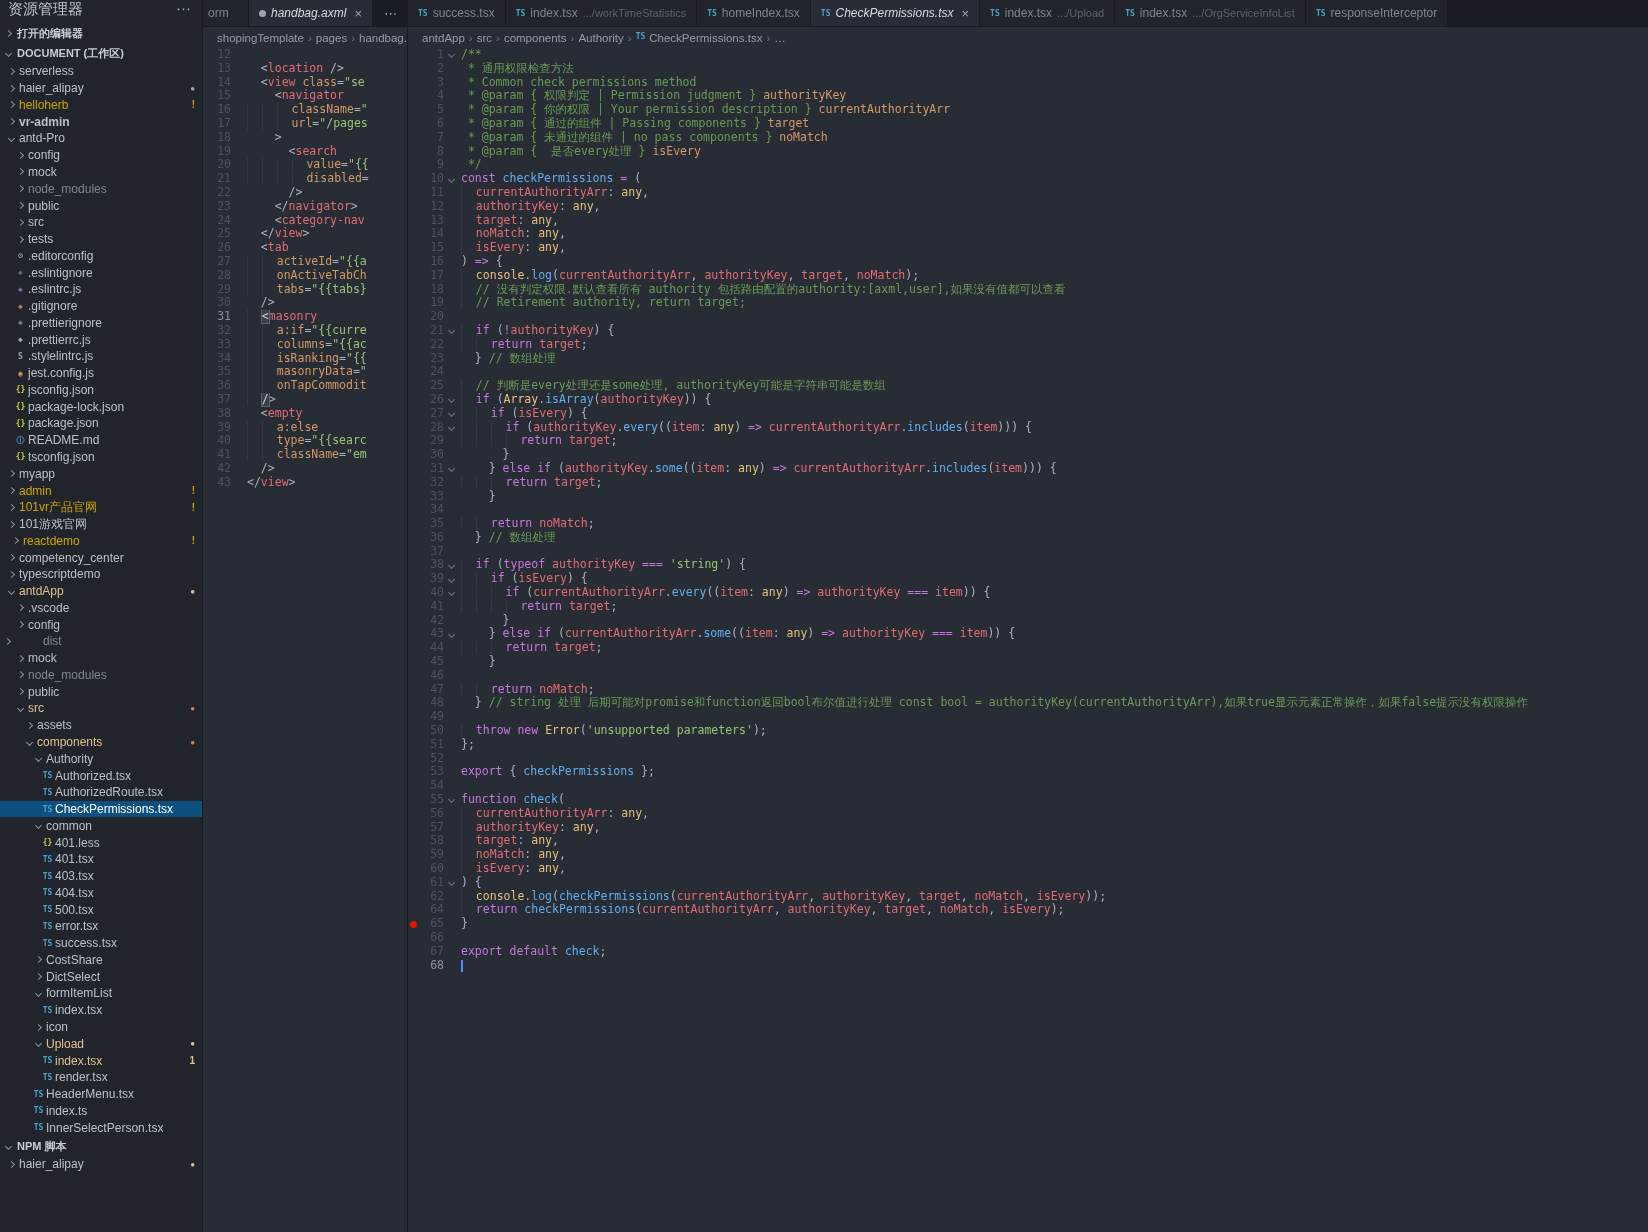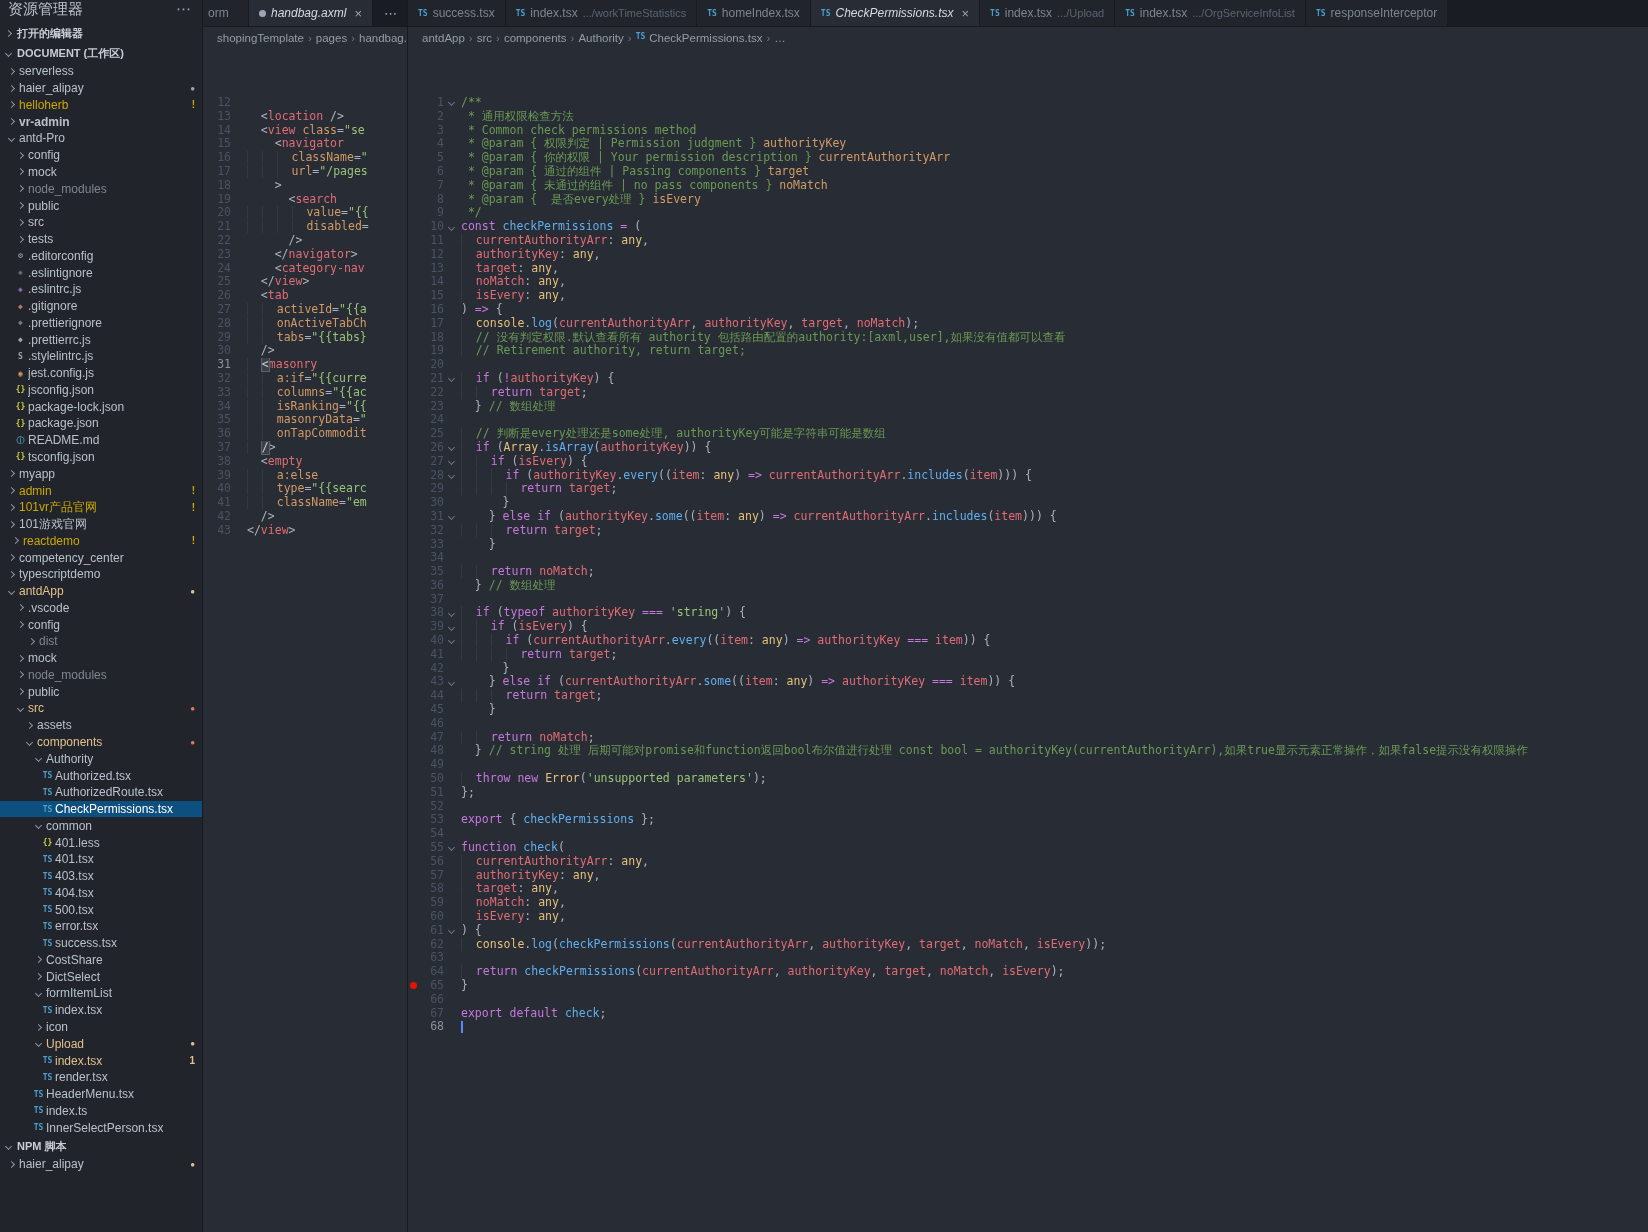--- a/index.html
+++ b/index.html
@@ -48,21 +48,21 @@
   .tdot{width:7px;height:7px;border-radius:50%;background:#9da5b4;flex:none;}
   .tab-overflow{margin-left:auto;display:flex;align-items:center;padding:0 9px;color:#9da5b4;
                 font-size:13px;letter-spacing:1px;cursor:pointer;}
   .breadcrumb{height:21px;flex:none;display:flex;align-items:center;gap:4px;padding-left:14px;
               font-size:11.5px;color:#959da5;background:#282c34;white-space:nowrap;overflow:hidden;}
   .bc-sep{color:#6e7681;}
   .bc-item{display:flex;align-items:flex-start;gap:4px;cursor:pointer;}
 
   
   .code{flex:1;overflow:hidden;background:#282c34;font-family:"DejaVu Sans Mono",monospace;
-        font-size:11.5px;line-height:13.8px;color:#abb2bf;margin-top:48px;}
+        font-size:11.5px;line-height:13.8px;color:#abb2bf;}
   .blame{height:13.8px;padding-left:53px;color:#6b7280;font-size:11px;white-space:pre;}
   .cl{display:flex;height:13.8px;white-space:pre;}
   .bp{width:10px;flex:none;display:flex;align-items:center;justify-content:center;cursor:pointer;}
   .dotb{width:7px;height:7px;border-radius:50%;background:#e51400;}
   .ln{width:26px;flex:none;text-align:right;color:#4b5263;}
   .pane-left .bp{width:6px;}
   .pane-left .ln{width:22px;}
   .ln.act{color:#8a919d;}
   .fold{width:14px;flex:none;display:flex;align-items:center;justify-content:center;}
   .pane-left .fold{width:13px;}
@@ -307,21 +307,21 @@
             <span class="chev"></span>
           </span>
           <span class="tlabel">.vscode</span>
         </div>
         <div class="trow" style="padding-left: 13px;">
           <span class="slot">
             <span class="chev"></span>
           </span>
           <span class="tlabel">config</span>
         </div>
-        <div class="trow" style="padding-left: 24px;">
+        <div class="trow" style="padding-left: 0; gap: 28px;">
           <span class="slot">
             <span class="chev"></span>
           </span>
           <span class="tlabel dim">dist</span>
         </div>
         <div class="trow" style="padding-left: 13px;">
           <span class="slot">
             <span class="chev"></span>
           </span>
           <span class="tlabel">mock</span>
@@ -692,21 +692,20 @@
         <div class="cl"><span class="bp"></span><span class="ln">53</span><span class="fold"></span><span class="txt"><span class="tk-kw">export</span><span class="tk-pn"> { </span><span class="tk-fn">checkPermissions</span><span class="tk-pn"> };</span></span></div>
         <div class="cl"><span class="bp"></span><span class="ln">54</span><span class="fold"></span><span class="txt"></span></div>
         <div class="cl"><span class="bp"></span><span class="ln">55</span><span class="fold"><span class="chev down"></span></span><span class="txt"><span class="tk-kw">function</span><span class="tk-pn"> </span><span class="tk-fn">check</span><span class="tk-pn">(</span></span></div>
         <div class="cl"><span class="bp"></span><span class="ln">56</span><span class="fold"></span><span class="txt"><span class="ig">  </span><span class="tk-v">currentAuthorityArr</span><span class="tk-pn">: </span><span class="tk-ty">any</span><span class="tk-pn">,</span></span></div>
         <div class="cl"><span class="bp"></span><span class="ln">57</span><span class="fold"></span><span class="txt"><span class="ig">  </span><span class="tk-v">authorityKey</span><span class="tk-pn">: </span><span class="tk-ty">any</span><span class="tk-pn">,</span></span></div>
         <div class="cl"><span class="bp"></span><span class="ln">58</span><span class="fold"></span><span class="txt"><span class="ig">  </span><span class="tk-v">target</span><span class="tk-pn">: </span><span class="tk-ty">any</span><span class="tk-pn">,</span></span></div>
         <div class="cl"><span class="bp"></span><span class="ln">59</span><span class="fold"></span><span class="txt"><span class="ig">  </span><span class="tk-v">noMatch</span><span class="tk-pn">: </span><span class="tk-ty">any</span><span class="tk-pn">,</span></span></div>
         <div class="cl"><span class="bp"></span><span class="ln">60</span><span class="fold"></span><span class="txt"><span class="ig">  </span><span class="tk-v">isEvery</span><span class="tk-pn">: </span><span class="tk-ty">any</span><span class="tk-pn">,</span></span></div>
         <div class="cl"><span class="bp"></span><span class="ln">61</span><span class="fold"><span class="chev down"></span></span><span class="txt"><span class="tk-pn">) {</span></span></div>
         <div class="cl"><span class="bp"></span><span class="ln">62</span><span class="fold"></span><span class="txt"><span class="ig">  </span><span class="tk-ty">console</span><span class="tk-pn">.</span><span class="tk-fn">log</span><span class="tk-pn">(</span><span class="tk-fn">checkPermissions</span><span class="tk-pn">(</span><span class="tk-v">currentAuthorityArr</span><span class="tk-pn">, </span><span class="tk-v">authorityKey</span><span class="tk-pn">, </span><span class="tk-v">target</span><span class="tk-pn">, </span><span class="tk-v">noMatch</span><span class="tk-pn">, </span><span class="tk-v">isEvery</span><span class="tk-pn">));</span></span></div>
-        <div class="cl"><span class="bp"></span><span class="ln">63</span><span class="fold"></span><span class="txt"></span></div>
         <div class="cl"><span class="bp"></span><span class="ln">64</span><span class="fold"></span><span class="txt"><span class="ig">  </span><span class="tk-kw">return</span><span class="tk-pn"> </span><span class="tk-fn">checkPermissions</span><span class="tk-pn">(</span><span class="tk-v">currentAuthorityArr</span><span class="tk-pn">, </span><span class="tk-v">authorityKey</span><span class="tk-pn">, </span><span class="tk-v">target</span><span class="tk-pn">, </span><span class="tk-v">noMatch</span><span class="tk-pn">, </span><span class="tk-v">isEvery</span><span class="tk-pn">);</span></span></div>
         <div class="cl"><span class="bp"><span class="dotb"></span></span><span class="ln">65</span><span class="fold"></span><span class="txt"><span class="tk-pn">}</span></span></div>
         <div class="cl"><span class="bp"></span><span class="ln">66</span><span class="fold"></span><span class="txt"></span></div>
         <div class="cl"><span class="bp"></span><span class="ln">67</span><span class="fold"></span><span class="txt"><span class="tk-kw">export</span><span class="tk-pn"> </span><span class="tk-kw">default</span><span class="tk-pn"> </span><span class="tk-fn">check</span><span class="tk-pn">;</span></span></div>
         <div class="cl"><span class="bp"></span><span class="ln act">68</span><span class="fold"></span><span class="txt"><span class="cursor"></span></span></div>
       </div>
   </section>
 
 </div>
 

